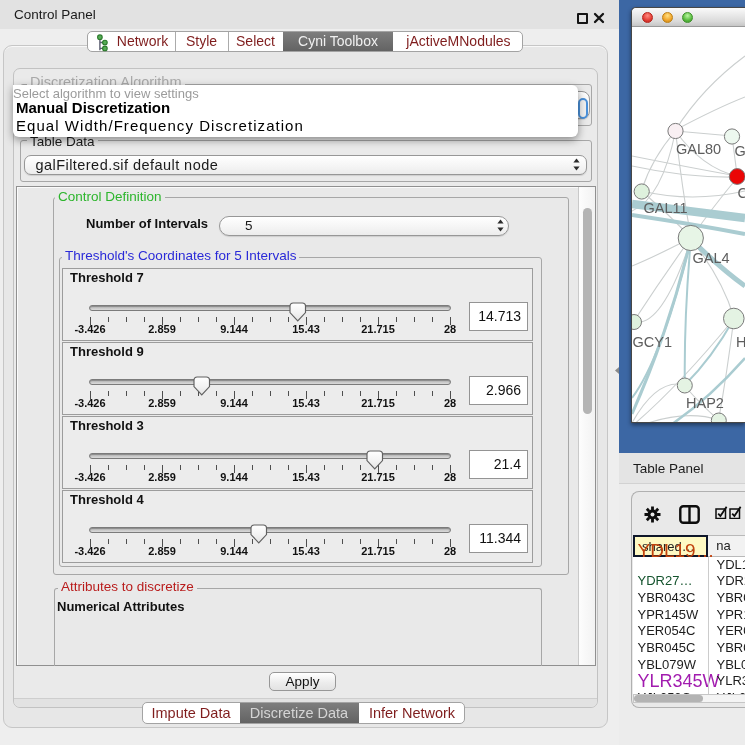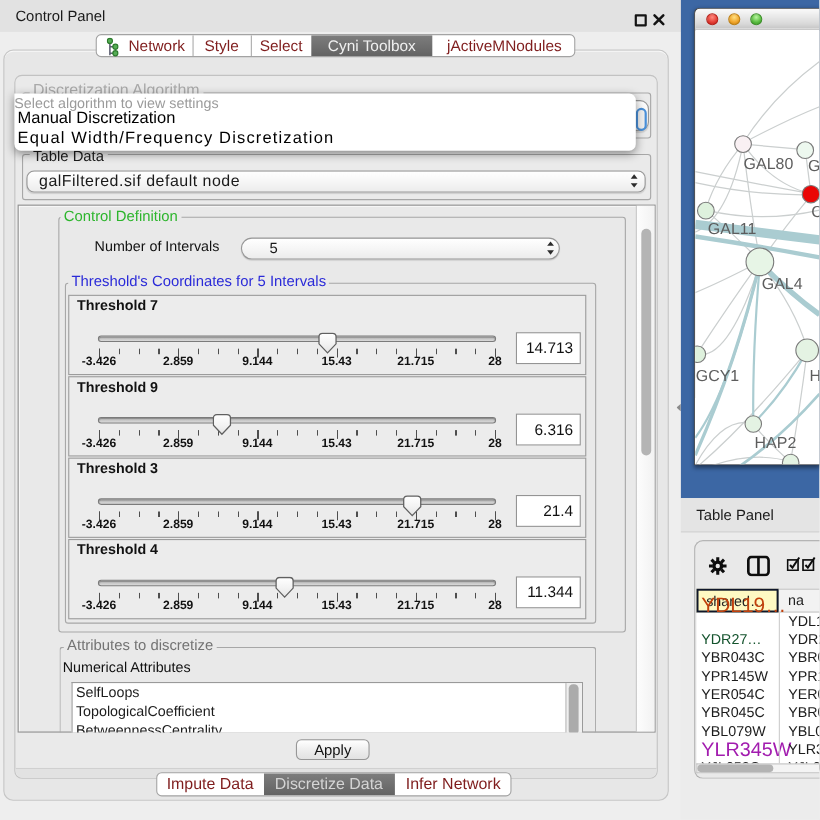--- a/index.html
+++ b/index.html
@@ -1,21 +1,21 @@
 <!DOCTYPE html>
 <html><head><meta charset="utf-8">
 <style>
 *{margin:0;padding:0;box-sizing:border-box}
 html,body{width:745px;height:745px;overflow:hidden;background:#efefef;
   font-family:"Liberation Sans",sans-serif;-webkit-font-smoothing:antialiased}
 #pg{position:relative;width:745px;height:745px}
 .ab{position:absolute}
 .gb{position:absolute;border:1px solid #a7a7a7;border-radius:3px}
 .gl{position:absolute;font-size:13.5px;padding:0 3px;line-height:14px;white-space:nowrap}
-.bold{font-weight:normal}
+.bold{font-weight:bold}
 .combo{position:absolute;border:1px solid #979797;background:linear-gradient(180deg,#ffffff 0%,#f4f4f4 60%,#ececec 100%);box-shadow:0 1px 1px rgba(0,0,0,0.12)}
 .ctext{position:absolute;font-size:14.5px;color:#1a1a1a;white-space:nowrap}
 .tpanel{position:absolute;left:62px;width:471px;height:73px;background:#ececec;border:1px solid #9c9c9c}
 .tlab{position:absolute;left:7px;top:1.5px;font-size:13px;font-weight:bold;color:#111}
 .track{position:absolute;left:26px;top:36.5px;width:362px;height:6px;border:1px solid #7b7b7b;border-radius:3.5px;background:linear-gradient(180deg,#b3b3b3,#dadada);box-shadow:inset 0 1px 1px rgba(0,0,0,.25)}
 .tmin{position:absolute;left:26.5px;top:48px;width:362px;height:5px;background:repeating-linear-gradient(90deg,#4e4e4e 0,#4e4e4e 1px,transparent 1px,transparent 18px)}
 .tmaj{position:absolute;left:26.5px;top:48px;width:362px;height:8px;background:repeating-linear-gradient(90deg,#4e4e4e 0,#4e4e4e 1px,transparent 1px,transparent 72px)}
 .tnum{position:absolute;top:54.5px;font-size:11px;font-weight:bold;color:#111;transform:translateX(-50%);white-space:nowrap}
 .vbox{position:absolute;left:406px;top:33.5px;width:59px;height:28.5px;background:#fff;border:1px solid #949494;font-size:14px;color:#111;text-align:right;line-height:27px;padding-right:6px}
 .thumb{position:absolute}
@@ -117,21 +117,21 @@
 <svg class="thumb" style="left:129.8px;top:33px" width="18" height="20" viewBox="0 0 18 20">
         <defs>
           <linearGradient id="tg2" x1="0" y1="0" x2="0" y2="1">
             <stop offset="0" stop-color="#ffffff"></stop>
             <stop offset=".55" stop-color="#f2f2f2"></stop>
             <stop offset="1" stop-color="#e4e4e4"></stop>
           </linearGradient>
         </defs>
         <path d="M1 10.6 L1 4.2 Q1 1 4.2 1 L13.3 1 Q16.5 1 16.5 4.2 L16.5 10.6 L8.75 18.8 Z" fill="url(#tg2)" stroke="#606060" stroke-width="1.15"></path>
       </svg>
-<div class="vbox">6.316</div>
+<div class="vbox">2.966</div>
 </div>
 <div class="tpanel" style="top:415.5px">
 <div class="tlab">Threshold 3</div>
 <div class="track"></div>
 <div class="tmin"></div>
       <div class="tmaj"></div>
 <div class="tnum" style="left:27.0px">-3.426</div>
 <div class="tnum" style="left:99.0px">2.859</div>
 <div class="tnum" style="left:171.0px">9.144</div>
 <div class="tnum" style="left:243.0px">15.43</div>
@@ -166,27 +166,22 @@
             <stop offset="0" stop-color="#ffffff"></stop>
             <stop offset=".55" stop-color="#f2f2f2"></stop>
             <stop offset="1" stop-color="#e4e4e4"></stop>
           </linearGradient>
         </defs>
         <path d="M1 10.6 L1 4.2 Q1 1 4.2 1 L13.3 1 Q16.5 1 16.5 4.2 L16.5 10.6 L8.75 18.8 Z" fill="url(#tg4)" stroke="#606060" stroke-width="1.15"></path>
       </svg>
 <div class="vbox">11.344</div>
 </div>
 <div class="ab" style="left:54px;top:587.5px;width:488px;height:78px;border:1px solid #a7a7a7;border-bottom:none;border-radius:3px 3px 0 0"></div>
-<div class="gl" style="left:58px;top:579.5px;color:#737373;background:#e9e9e9">Attributes to discretize</div>
+<div class="gl" style="left:58px;top:579.5px;color:#b91c1c;background:#e9e9e9">Attributes to discretize</div>
 <div class="ab bold" style="left:57px;top:599px;font-size:13px;color:#111">Numerical Attributes</div>
-<div class="ab" style="left:64.5px;top:619.5px;width:465.5px;height:46px;background:#fff;border:1px solid #9a9a9a;border-bottom:none;overflow:hidden">
-<div style="padding-left:3.5px;font-size:13px;line-height:17px;color:#1d1d1d">SelfLoops<br>TopologicalCoefficient<br>BetweennessCentrality</div>
-<div class="ab" style="right:0;top:0;width:15.5px;height:46px;background:#efefef;border-left:1px solid #bbb"></div>
-<div class="ab" style="right:3.5px;top:1.5px;width:8.5px;height:46px;background:#ababab;border-radius:4px"></div>
-</div>
 <div class="ab" style="left:269px;top:671.5px;width:67px;height:19px;background:linear-gradient(180deg,#ffffff,#ededed 55%,#e2e2e2);border:1px solid #979797;border-radius:5px;text-align:center;font-size:13.5px;line-height:18px;color:#111">Apply</div>
 <div class="ab" style="left:141.5px;top:702px;width:323px;height:22px;background:#fff;border:1px solid #a3a3a3;border-radius:5px;overflow:hidden">
 <div class="seg" style="left:0;width:97px;font-size:14.5px">Impute Data</div>
 <div class="seg segd" style="left:97px;width:119px;color:#d4d4d4;font-size:14.5px">Discretize Data</div>
 <div class="seg" style="left:216px;width:107px;font-size:14.5px">Infer Network</div>
 </div>
 <div class="ab" style="left:615px;top:367px;width:4px;height:7px;background:#8a8a8a;clip-path:polygon(0 50%,100% 0,100% 100%)"></div>
 <div class="ab" style="left:619px;top:0;width:126px;height:453px;background:#3c67a4"></div>
 <div class="ab" style="left:630.5px;top:6.5px;width:114.5px;height:416px;border:1px solid #474747;border-right:none;background:#fff;border-radius:5px 0 0 0;box-shadow:0 2px 4px rgba(0,0,0,.45)"></div>
 <div class="ab" style="left:631.5px;top:7.5px;width:113.5px;height:19.5px;background:linear-gradient(180deg,#fafafa,#d9d9d9 75%,#c6c6c6);border-bottom:1px solid #999;border-radius:5px 0 0 0"></div>

